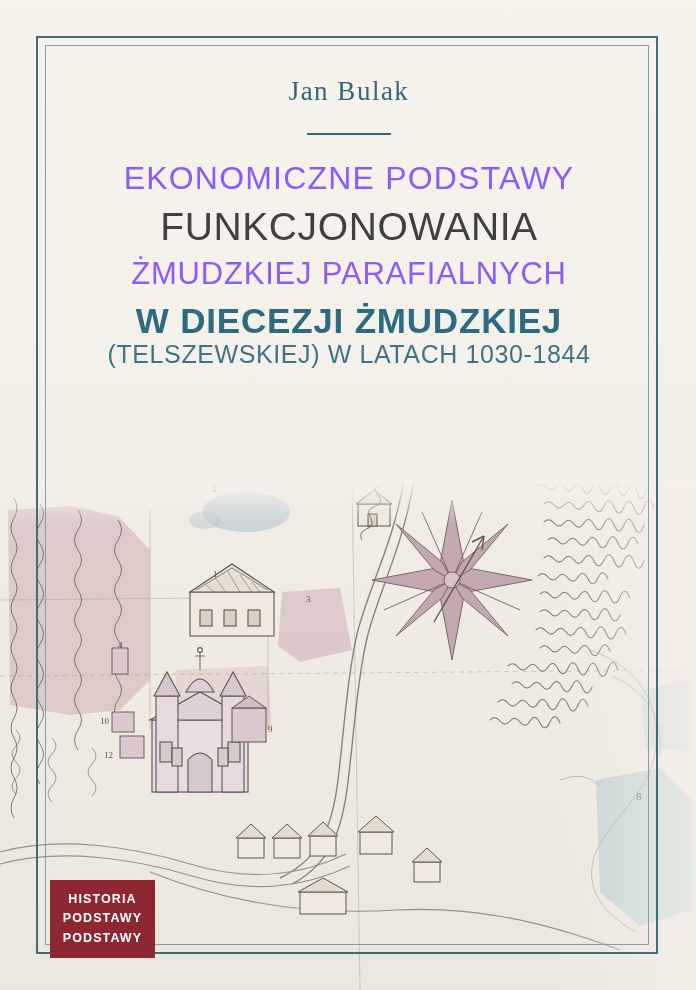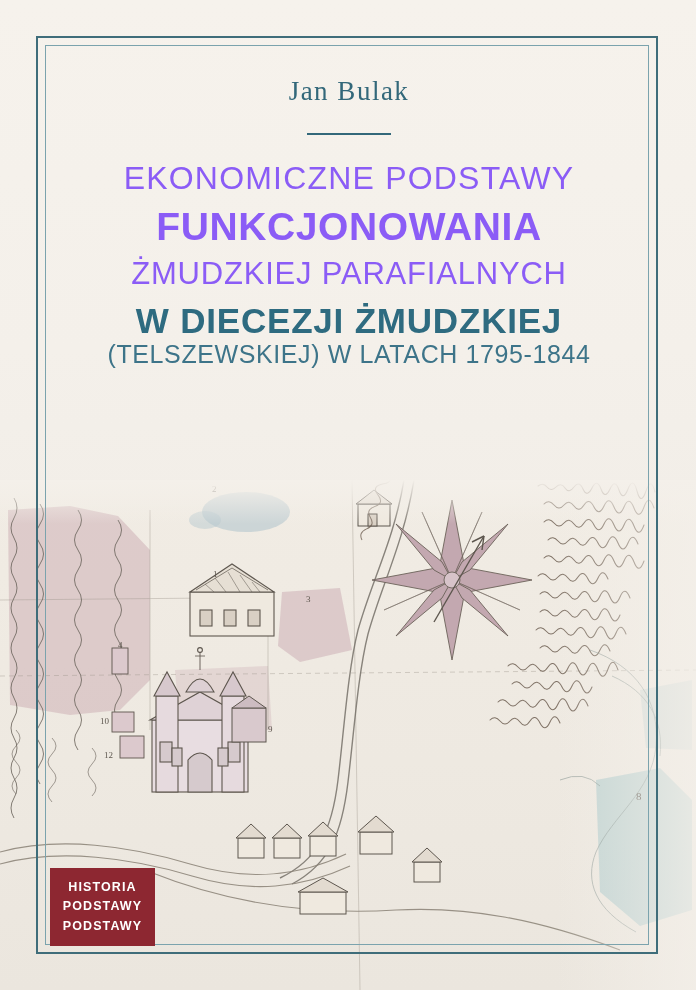--- a/index.html
+++ b/index.html
@@ -89,22 +89,22 @@
   }
   .t1 {
     font-size: 32px;
     letter-spacing: 1.2px;
     font-weight: 400;
     margin-bottom: 8px;
   }
   .t2 {
     font-size: 39px;
     letter-spacing: 0.6px;
-    font-weight: 700;
-    color: #8b5cf6;
+    font-weight: 400;
+    color: #404040;
     margin-bottom: 8px;
   }
   .t3 {
     font-size: 31px;
     letter-spacing: 0.8px;
     font-weight: 400;
     margin-bottom: 10px;
   }
   .t4 {
     font-size: 35px;
@@ -116,21 +116,21 @@
     font-size: 25px;
     letter-spacing: 0.6px;
     font-weight: 400;
     color: #3d7489;
   }
 
   
   .badge {
     position: absolute;
     left: 50px;
-    bottom: 44px;
+    bottom: 32px;
     width: 105px;
     height: 78px;
     background: #8d2731;
     color: #ffffff;
     display: flex;
     flex-direction: column;
     align-items: center;
     justify-content: center;
     box-sizing: border-box;
     padding: 6px 4px;
@@ -367,21 +367,21 @@
   <div class="frame-outer"></div>
   <div class="frame-inner"></div>
 
   <div class="title-block">
     <div class="author">Jan Bulak</div>
     <div class="rule"></div>
     <div class="t1">EKONOMICZNE PODSTAWY</div>
     <div class="t2">FUNKCJONOWANIA</div>
     <div class="t3">ŻMUDZKIEJ PARAFIALNYCH</div>
     <div class="t4">W DIECEZJI ŻMUDZKIEJ</div>
-    <div class="t5">(TELSZEWSKIEJ) W LATACH 1795-1844</div>
+    <div class="t5">(TELSZEWSKIEJ) W LATACH 1030-1844</div>
   </div>
 
   <div class="badge">
     <div>HISTORIA</div>
     <div>PODSTAWY</div>
     <div>PODSTAWY</div>
   </div>
 
 </div>
 

